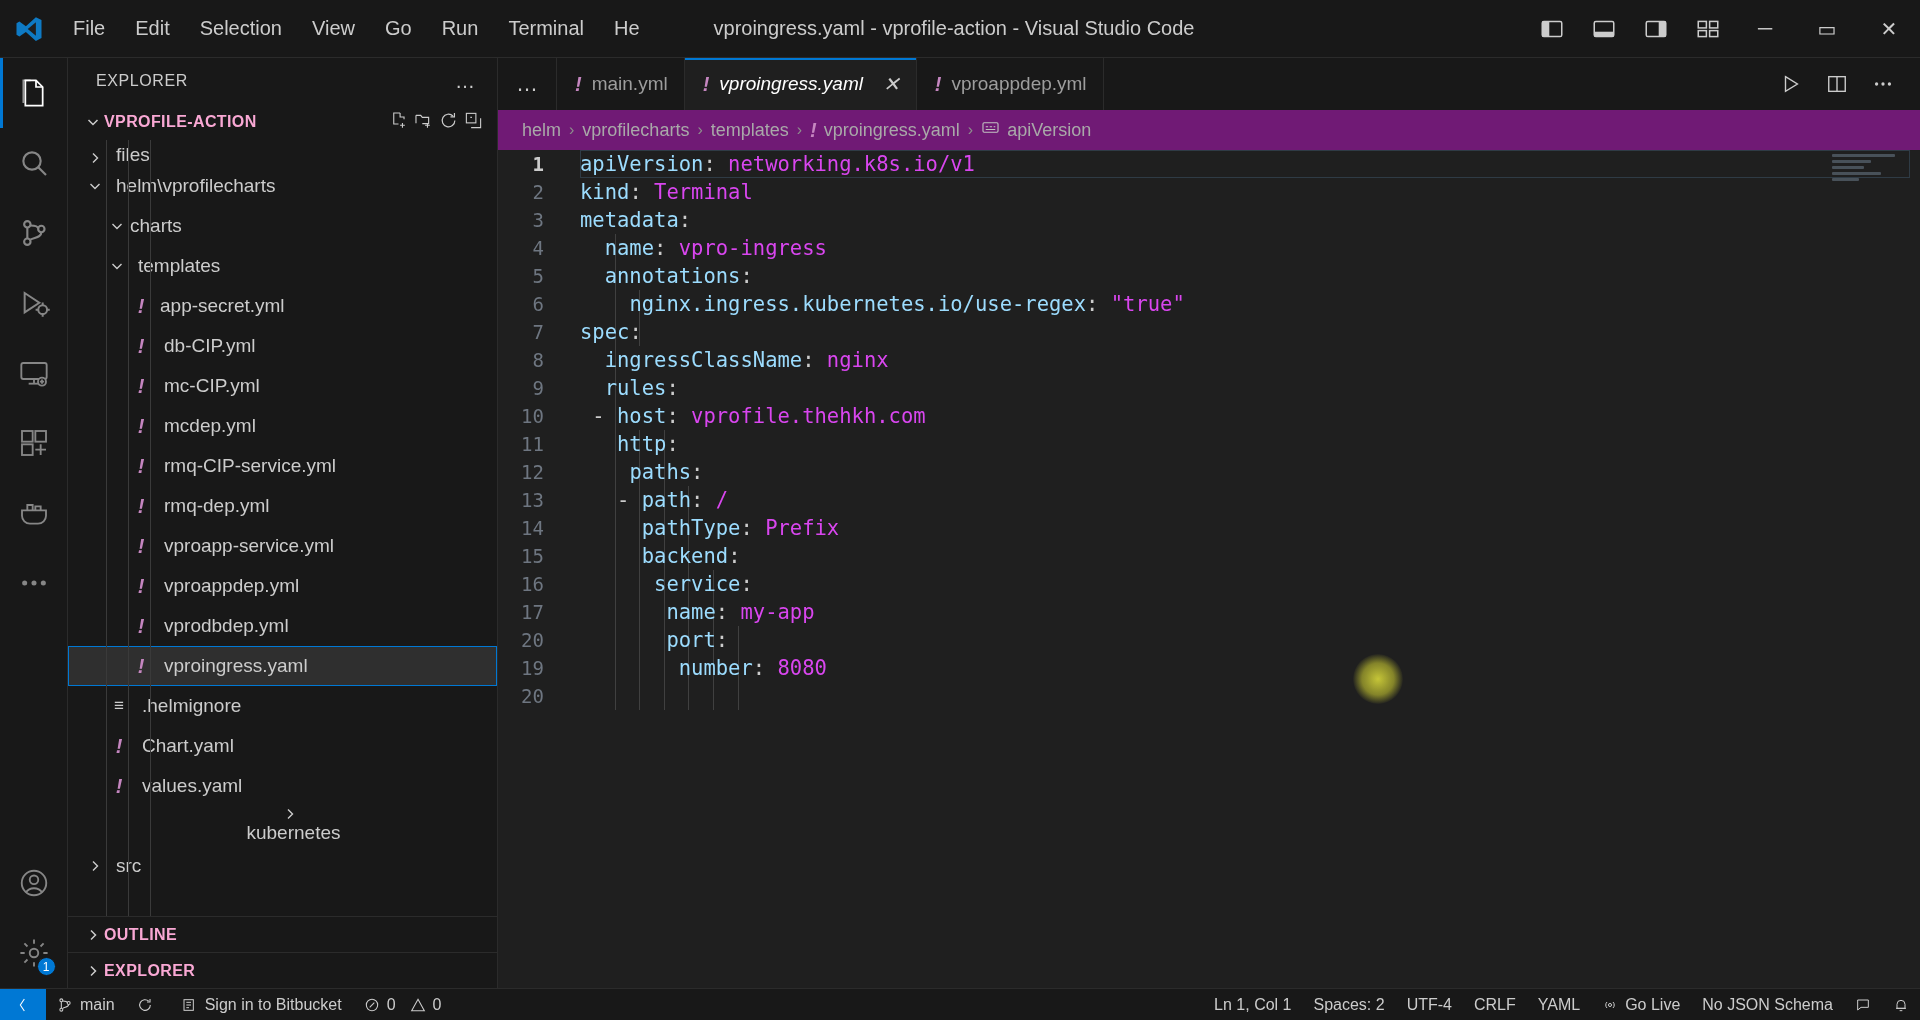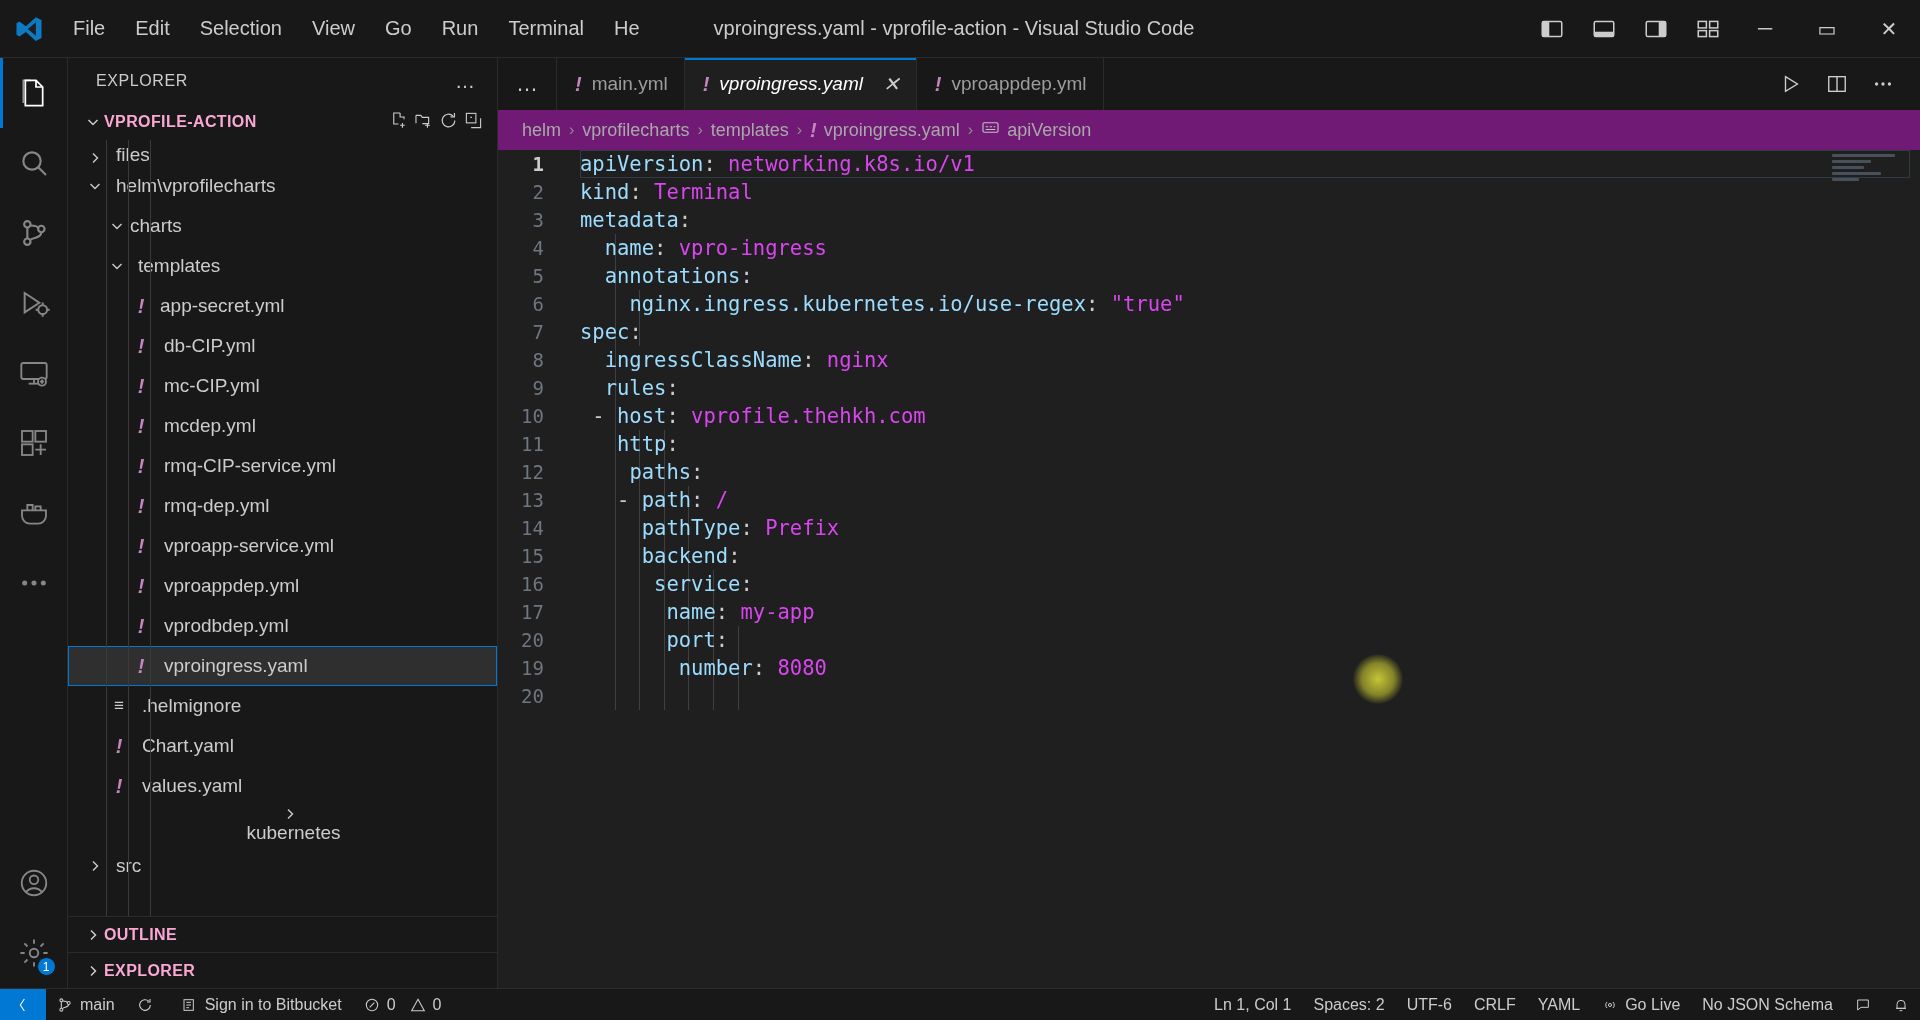--- a/index.html
+++ b/index.html
@@ -675,21 +675,21 @@
   </div>
 
   <div class="sb-right">
     <div class="sb-item">
       <span>Ln 1, Col 1</span>
     </div>
     <div class="sb-item">
       <span>Spaces: 2</span>
     </div>
     <div class="sb-item">
-      <span>UTF-6</span>
+      <span>UTF-4</span>
     </div>
     <div class="sb-item">
       <span>CRLF</span>
     </div>
     <div class="sb-item">
       <span>YAML</span>
     </div>
     <div class="sb-item">
       <svg viewBox="0 0 24 24" fill="none" stroke="#cccccc" stroke-width="1.5">
           <circle cx="12" cy="12" r="2.3"></circle>

